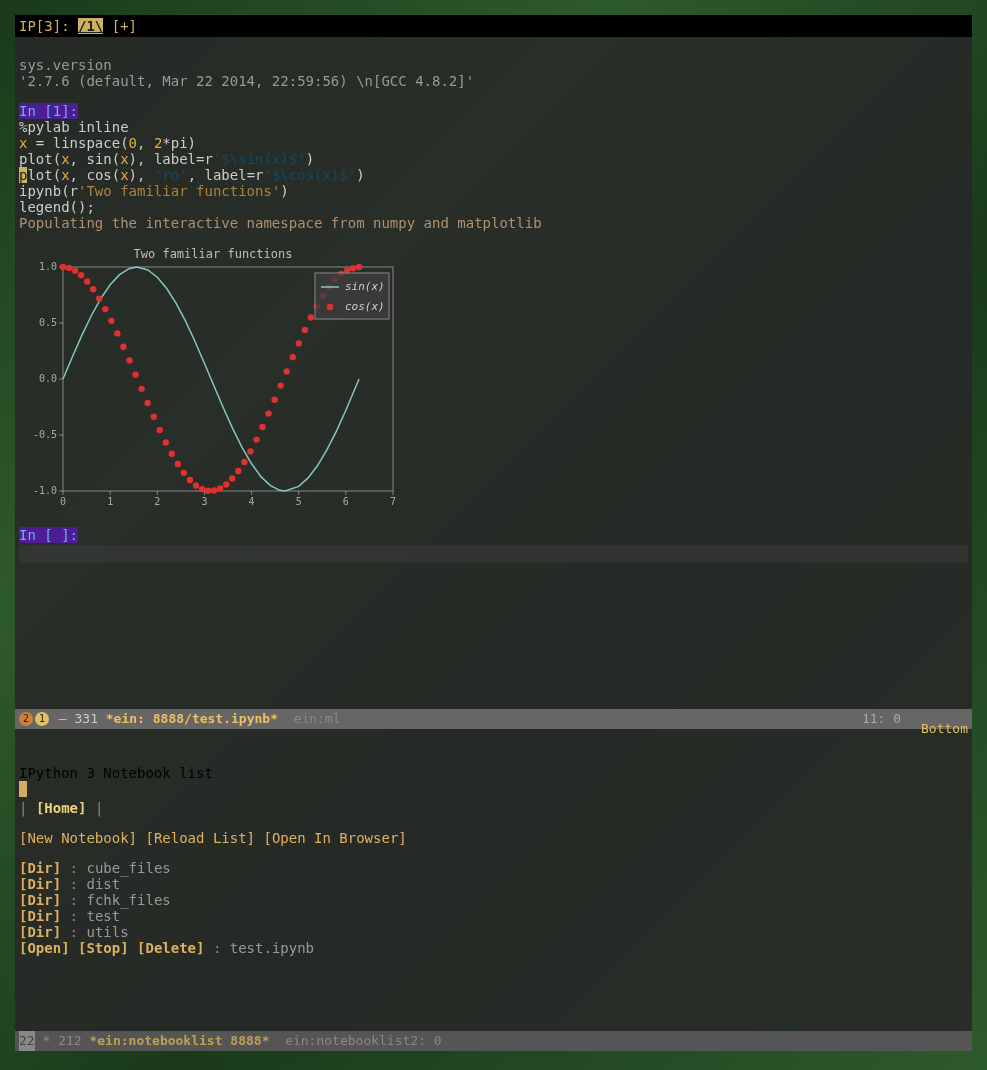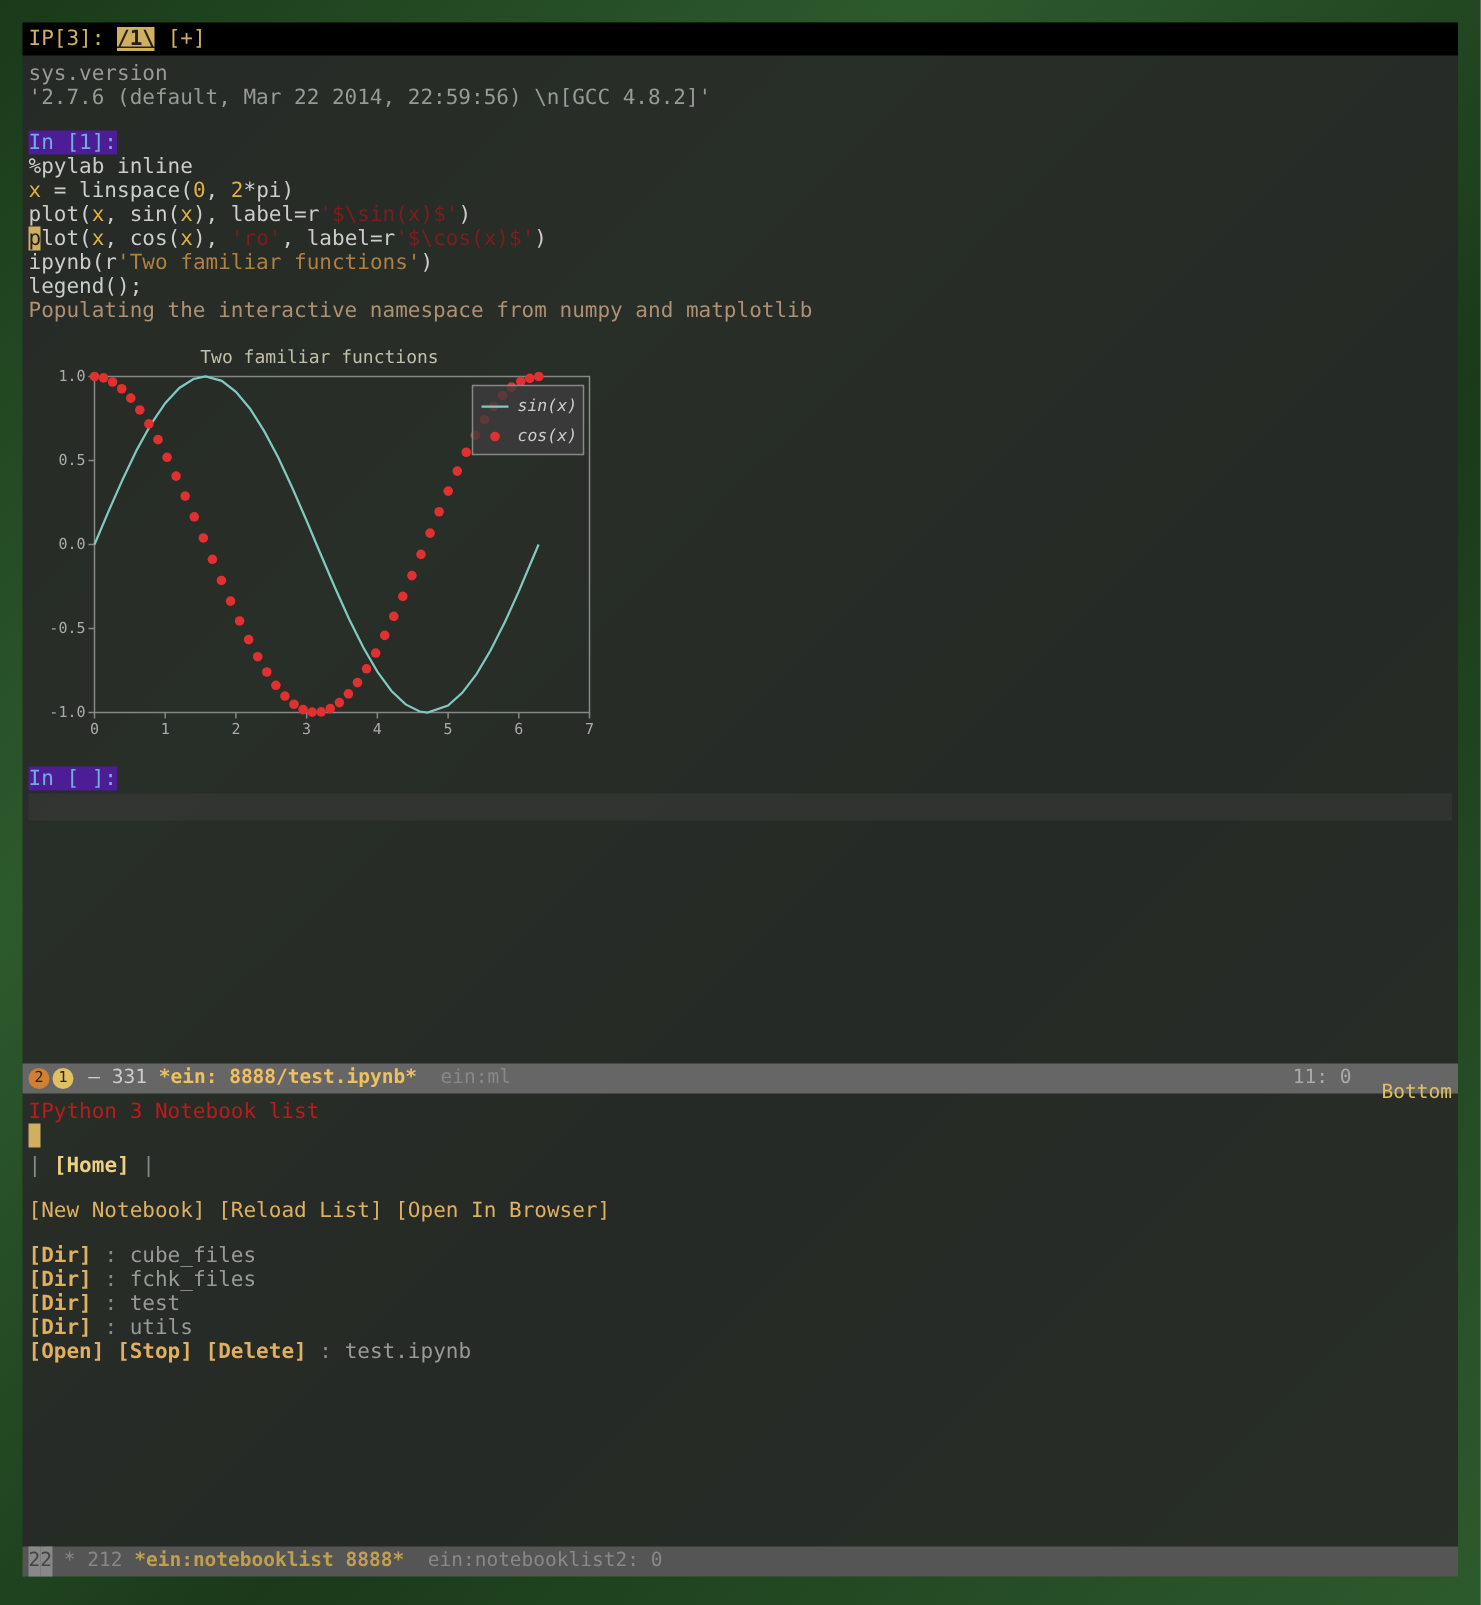--- a/index.html
+++ b/index.html
@@ -26,31 +26,31 @@
     background: #000000;
     color: #aaa;
     padding: 2px 4px;
     height: 18px;
     line-height: 18px;
   }
   .topbar .ip { color: #d0b060; }
   .topbar .active { background: #d0b060; color: #222; text-decoration: underline; font-weight: bold;}
   .topbar .bracket { color: #d0b060; }
   .notebook {
-    padding: 4px 4px 10px 4px;
+    padding: 20px 4px 10px 4px;
   }
   .sysver { color: #999; }
   .in-prompt {
     background: #4c1d95;
     color: #6cb0e0;
     display: inline-block;
     padding: 0 0;
   }
   .code { color: #ccc; white-space: pre; }
-  .str { color: #7f1d1d; }
+  .str { color: #0c4a6e; }
   .str2 { color: #b08040; margin-top: 20px; }
   .var { color: #e0b040; }
   .cursor { background: #d0b060; color: #222; }
   .out-text { color: #b09070; }
   .chart {
     margin-top: 10px;
     margin-left: 4px;
     width: 380px;
     height: 270px;
     position: relative;
@@ -88,21 +88,21 @@
   .c-yellow { background: #e0c060; color: #222; }
   .c-grey { background: #888; color: #444; }
   .modeline .buf { color: #f0c060; font-weight: bold; }
   .modeline .mode { color: #888; }
   .modeline .spacer { flex: 1; }
   .modeline .pos { color: #aaa; }
   .modeline .bottom { color: #e0c060; margin-left: 20px; margin-top: 20px; }
   .notebooklist {
     padding: 4px 4px;
   }
-  .nl-title { color: #b91c1c; }
+  .nl-title { color: #000000; margin-top: 32px; }
   .nl-cursor { background: #d0b060; width: 8px; height: 16px; display: inline-block; }
   .nl-link { color: #f0d080; font-weight: bold; }
   .nl-action { color: #e0b060; font-weight: normal; }
   .nl-dir { color: #e0b060; font-weight: bold; }
   .nl-sep { color: #888; }
   .nl-name { color: #999; }
   .modeline2 {
     background: #555;
     color: #888;
     height: 20px;
@@ -258,20 +258,21 @@
     </div>
     <div style="height:14px"></div>
     <div>
       <span class="nl-action">[New Notebook]</span>
       <span class="nl-action">[Reload List]</span>
       <span class="nl-action">[Open In Browser]</span>
     </div>
     <div style="height:14px"></div>
     <div id="nl-items">
         <div> <span class="nl-dir">[Dir]</span><span class="nl-sep"> : </span><span class="nl-name">cube_files</span></div>
+        <div> <span class="nl-dir">[Dir]</span><span class="nl-sep"> : </span><span class="nl-name">dist</span></div>
         <div> <span class="nl-dir">[Dir]</span><span class="nl-sep"> : </span><span class="nl-name">fchk_files</span></div>
         <div> <span class="nl-dir">[Dir]</span><span class="nl-sep"> : </span><span class="nl-name">test</span></div>
         <div> <span class="nl-dir">[Dir]</span><span class="nl-sep"> : </span><span class="nl-name">utils</span></div>
       </div>
     <div>
       <span class="nl-dir">[Open]</span>
       <span class="nl-dir">[Stop]</span>
       <span class="nl-dir">[Delete]</span>
       <span class="nl-sep"> : </span>
       <span class="nl-name">test.ipynb</span>

